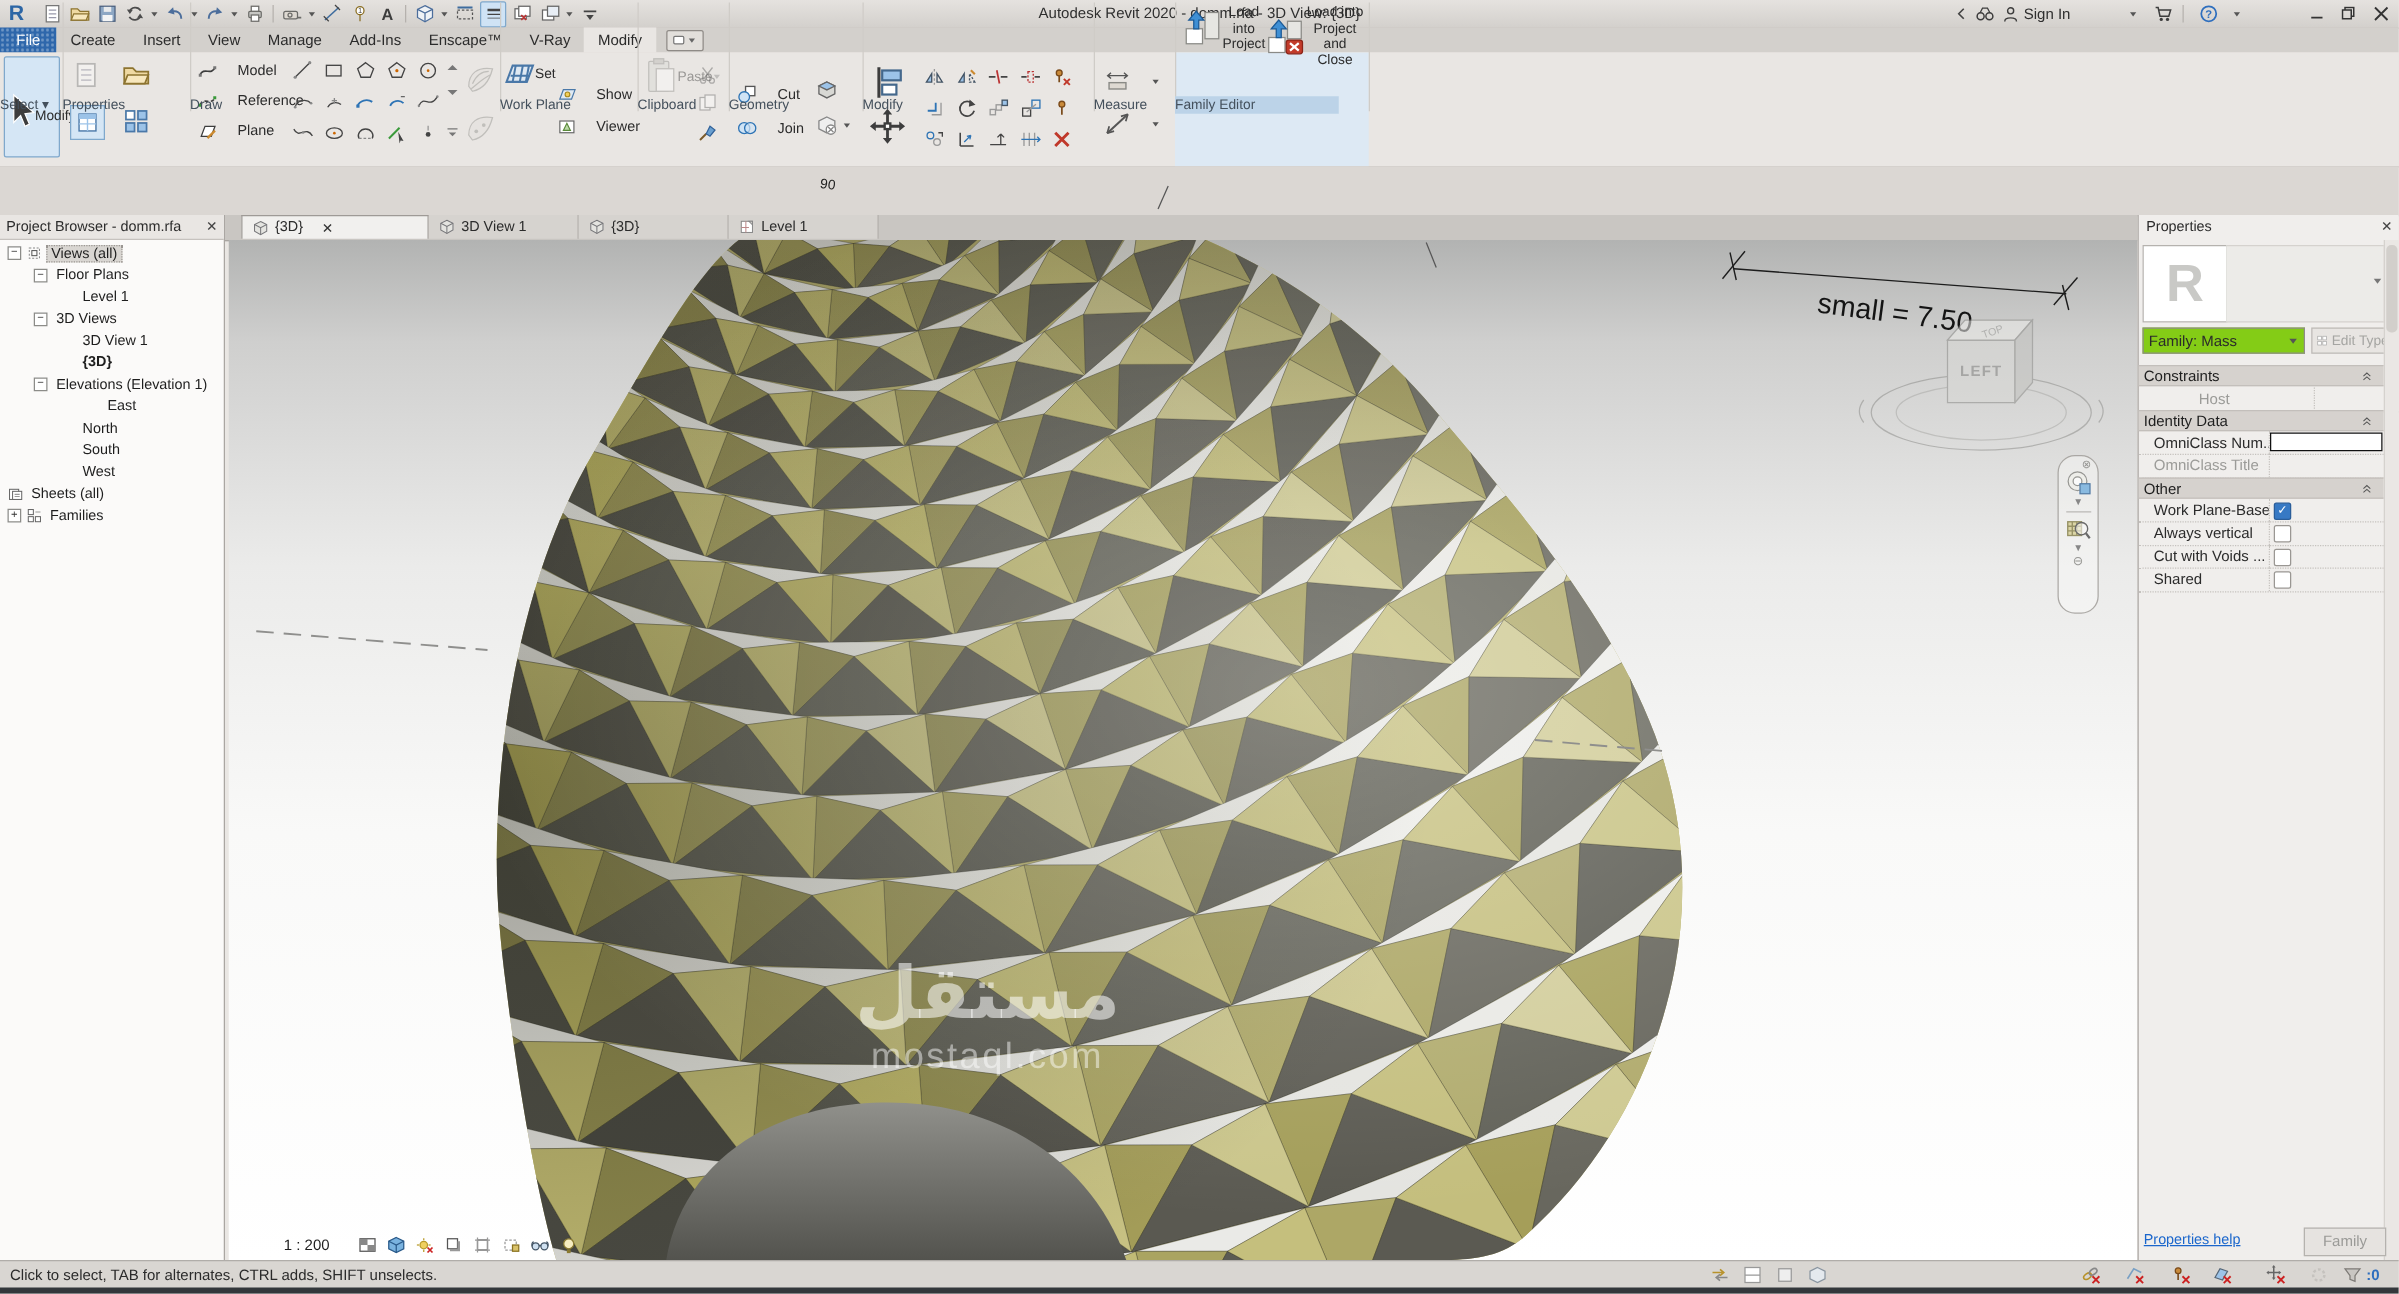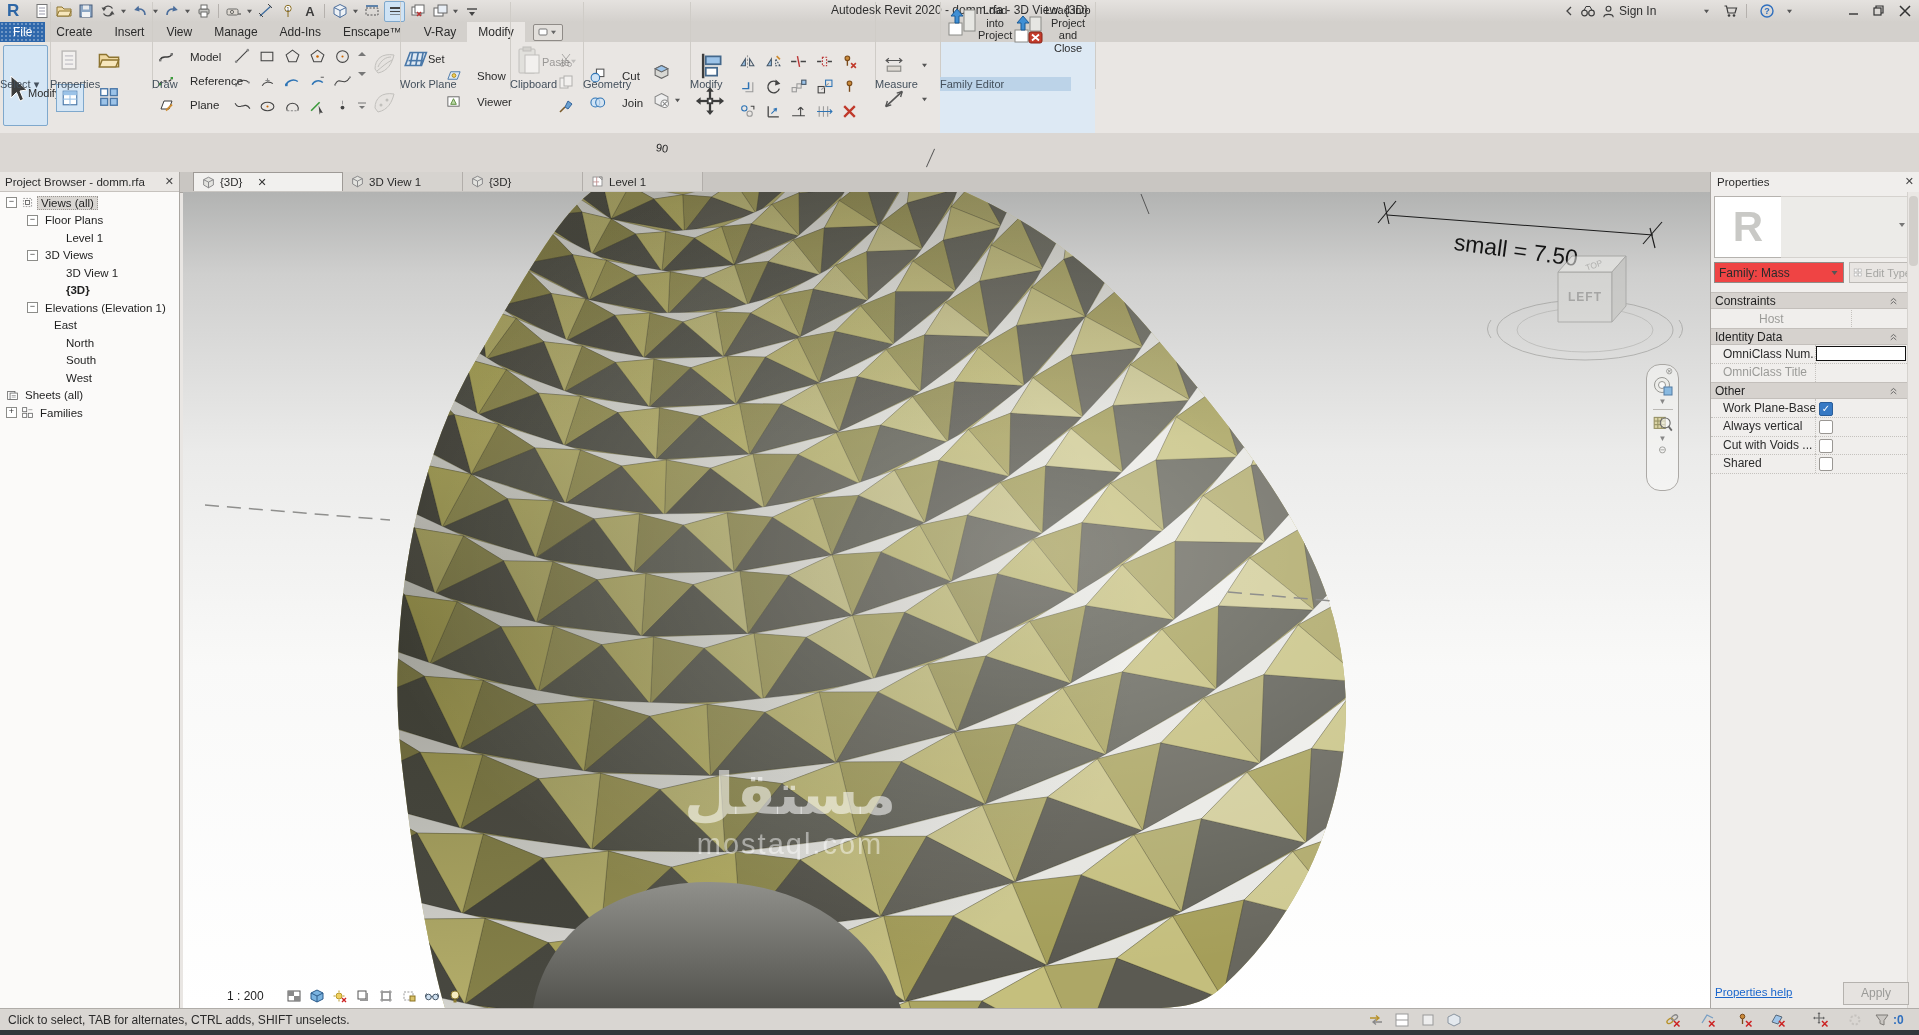--- a/index.html
+++ b/index.html
@@ -70,21 +70,21 @@
   #navbar .ncaret{color:#777;font-size:8px;line-height:8px}
   #navbar .nminus{margin-top:2px;color:#8a8a86;font-size:10px;line-height:10px}
   
   #props{position:absolute;left:1710px;top:172px;width:209px;height:836px;background:#f0eeec;border-left:1px solid #aaa6a2;font-size:12px}
   #props-title{position:absolute;left:0;top:0;width:100%;height:20px;font-size:11.5px;line-height:20px;padding-left:6px;box-sizing:border-box;color:#2b2b2b}
   #props-close{position:absolute;right:6px;top:3px;font-size:11px;color:#444}
   #thumb{position:absolute;left:3px;top:24px;width:66px;height:60px;background:#fff;border:1px solid #b5b2ae;
      display:flex;align-items:center;justify-content:center;font-size:42px;font-weight:bold;color:#c9c9c6}
   #thumb-area{position:absolute;left:70px;top:24px;width:126px;height:60px;background:#ecebe8;border:1px solid #d5d2ce;border-left:none}
   #thumb-caret{position:absolute;left:187px;top:50px;color:#777}
-  #typesel{position:absolute;left:3px;top:90px;width:130px;height:21px;background:#ef4444;border:1px solid #8f8c88;
+  #typesel{position:absolute;left:3px;top:90px;width:130px;height:21px;background:#84cc16;border:1px solid #8f8c88;
      display:flex;align-items:center;justify-content:space-between;padding:0 4px;box-sizing:border-box}
   #edittype{position:absolute;left:138px;top:90px;width:66px;height:21px;background:#e8e5e2;border:1px solid #bdbab6;
      display:flex;align-items:center;gap:3px;padding:0 3px;box-sizing:border-box;color:#a5a5a2;font-size:11px;white-space:nowrap}
   .phead{position:absolute;left:0;width:196px;height:17px;background:#d6d2ce;border-top:1px solid #c3bfbb;border-bottom:1px solid #c3bfbb;
      line-height:17px;padding-left:4px;box-sizing:border-box;color:#1e1e1e}
   .phead .chev{position:absolute;right:8px;top:2px}
   .prow{position:absolute;left:0;width:196px;height:18.5px;border-bottom:1px dotted #c5c2be;line-height:18.5px}
   .prow .plab{position:absolute;left:12px;top:0;white-space:nowrap;overflow:hidden;max-width:92px}
   .prow.gray .plab{color:#9b9b98}
   .prow .vsep{position:absolute;left:104px;top:0;height:100%;border-left:1px dotted #c5c2be}
@@ -874,21 +874,21 @@
         <span class="lab">3D View 1</span>
       </div>
       <div class="trow bold" style="top: 109.5px; padding-left: 48px;">
         <span style="width: 15px; flex: 0 0 auto;"></span>
         <span class="lab">{3D}</span>
       </div>
       <div class="trow" style="top: 127px; padding-left: 27px;">
         <span class="expbox">−</span>
         <span class="lab">Elevations (Elevation 1)</span>
       </div>
-      <div class="trow" style="top: 144.5px; padding-left: 36px;">
+      <div class="trow" style="top: 144.5px; padding-left: 68px;">
         <span style="width: 15px; flex: 0 0 auto;"></span>
         <span class="lab">East</span>
       </div>
       <div class="trow" style="top: 162px; padding-left: 48px;">
         <span style="width: 15px; flex: 0 0 auto;"></span>
         <span class="lab">North</span>
       </div>
       <div class="trow" style="top: 179.5px; padding-left: 48px;">
         <span style="width: 15px; flex: 0 0 auto;"></span>
         <span class="lab">South</span>
@@ -2046,21 +2046,21 @@
       </div>
       <div class="prow" style="top: 282px;">
         <span class="plab">Shared</span>
         <span class="vsep"></span>
         <span class="cb"></span>
       </div>
     </div>
   <div id="props-scroll"></div>
   <div id="props-thumbbar"></div>
   <a id="props-help">Properties help</a>
-  <div id="apply-btn">Apply</div>
+  <div id="apply-btn">Family</div>
 </div>
 
 <div id="statusbar">
   <span id="status-msg">Click to select, TAB for alternates, CTRL adds, SHIFT unselects.</span>
   <span id="statusicons"><span class="sic" style="left: 1368px;">
         <svg width="16" height="16" viewBox="0 0 16 16">
           <path d="M2,6 h8 M8,3.5 L11,6 L8,8.5" fill="none" stroke="#b8922a" stroke-width="1.3"></path>
           <path d="M14,10 h-8 M8,7.5 L5,10 L8,12.5" fill="none" stroke="#888" stroke-width="1.3"></path>
         </svg>
       </span><span class="sic" style="left: 1394px;">

